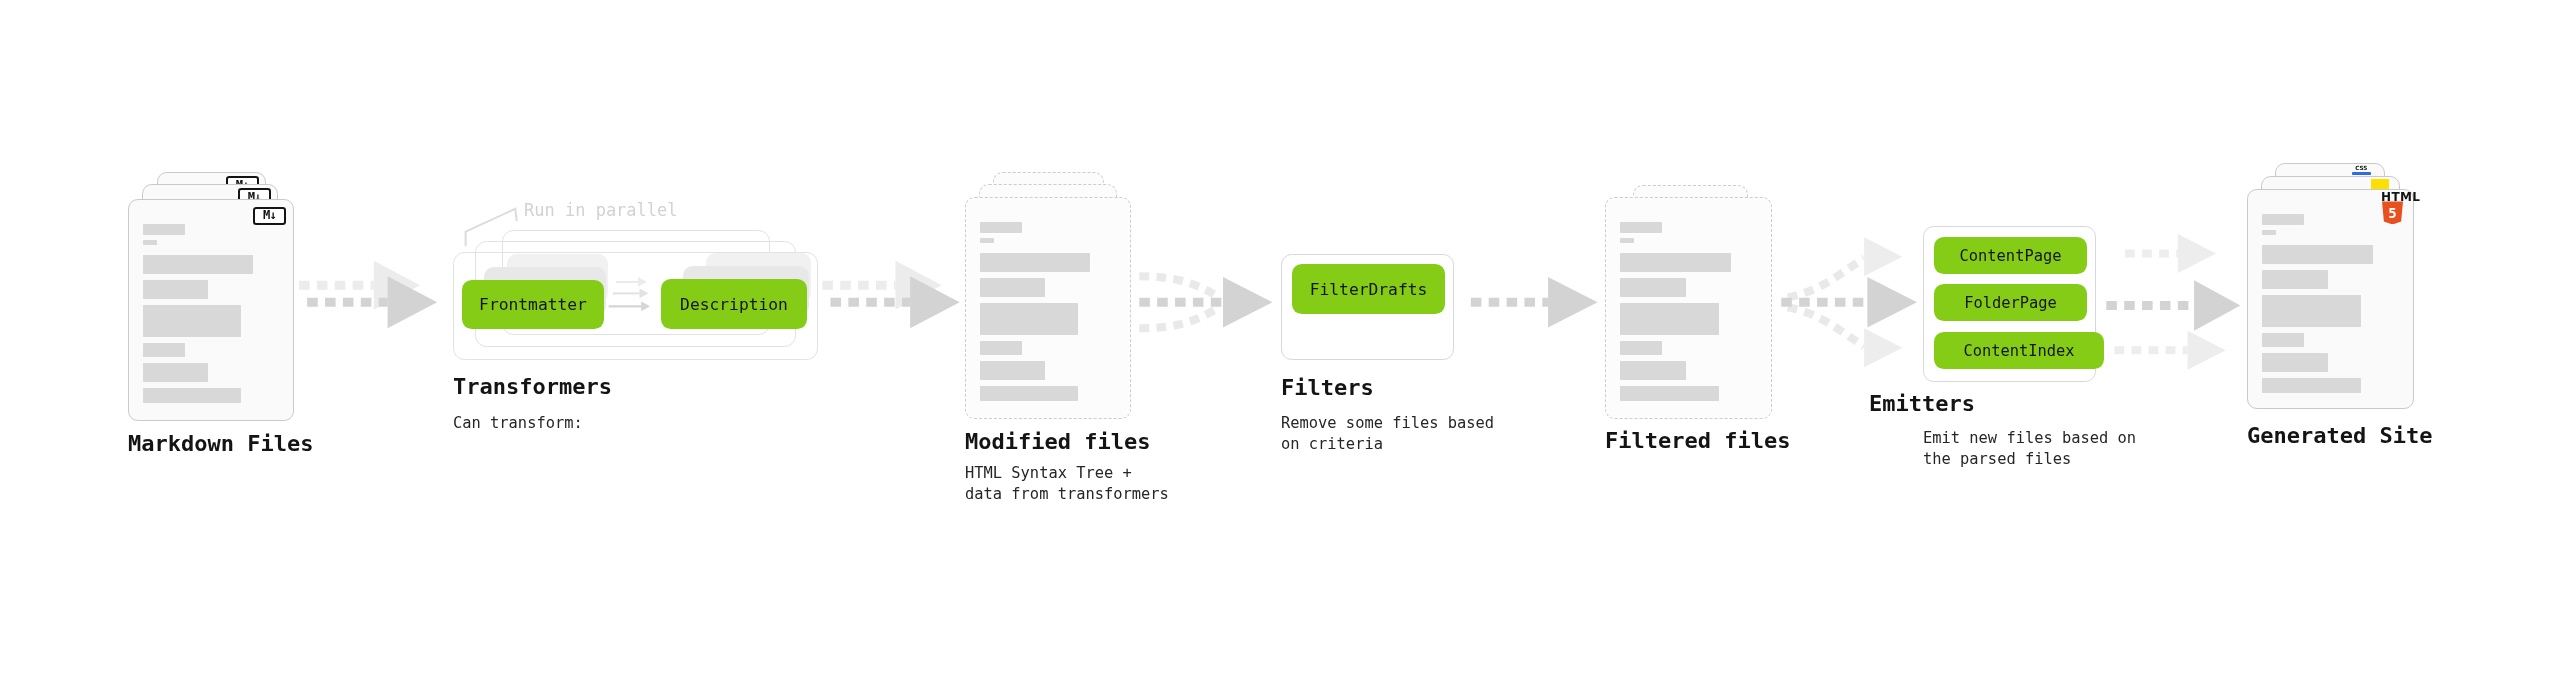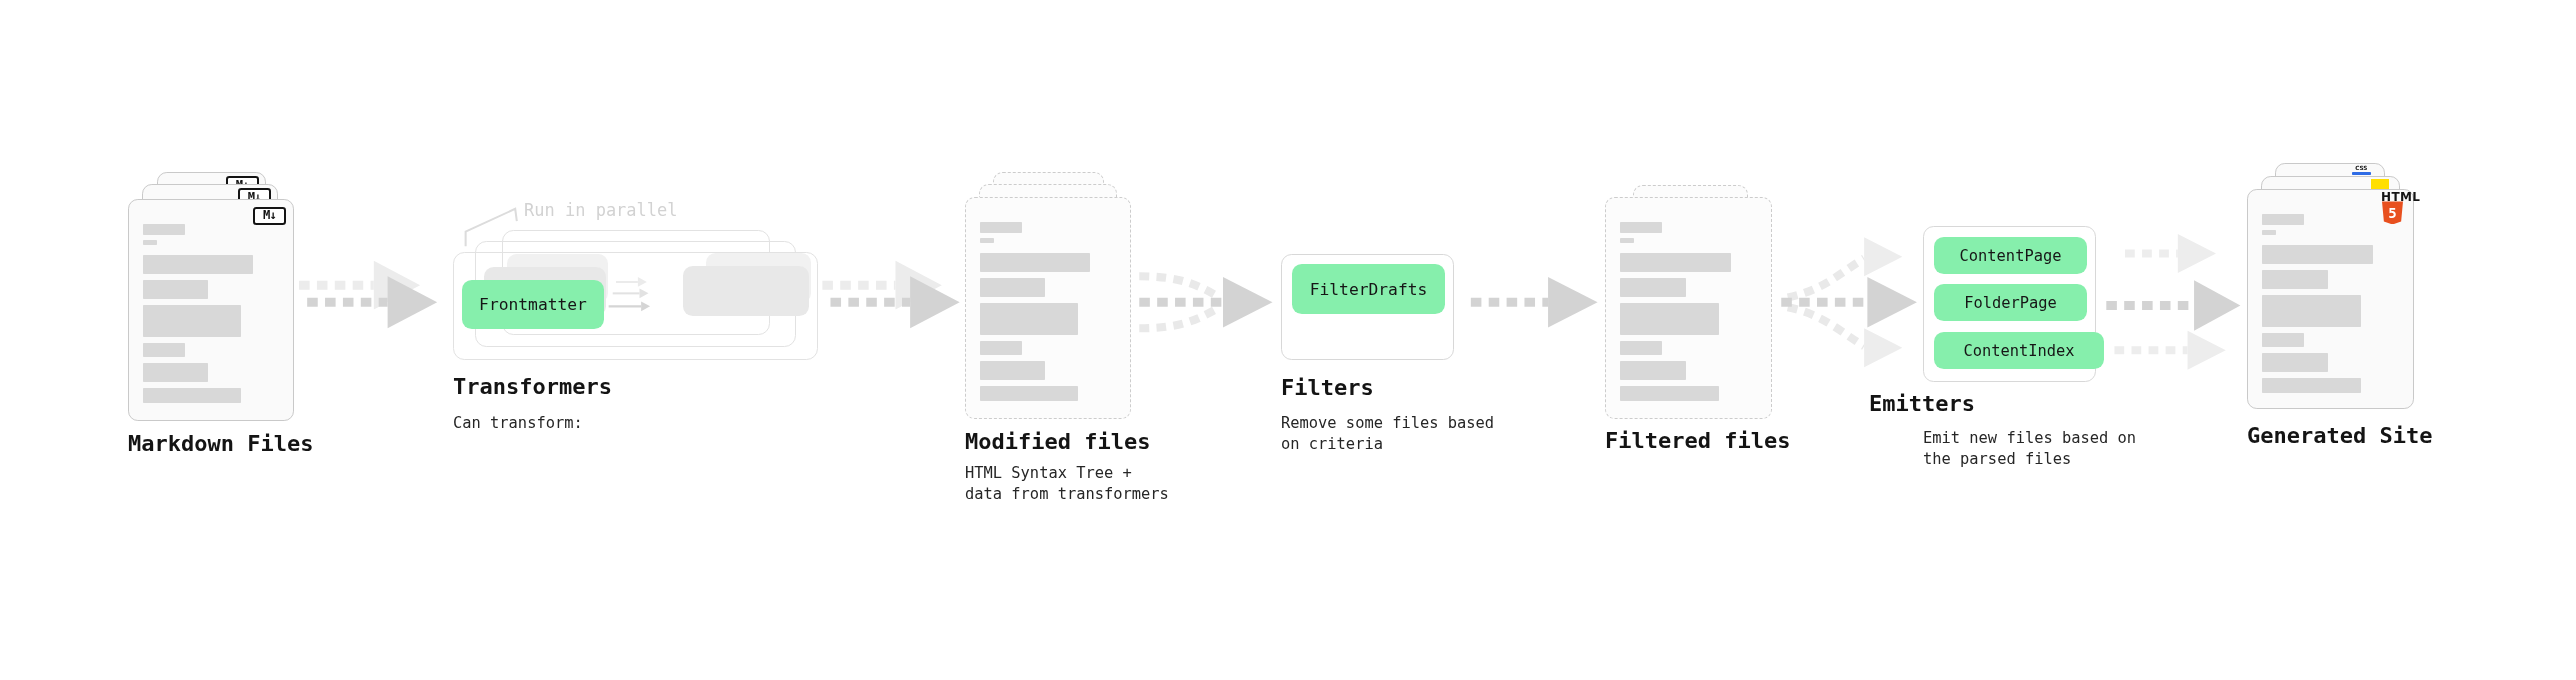--- a/index.html
+++ b/index.html
@@ -51,21 +51,21 @@
   .css-badge .t{font-family:"DejaVu Sans","Liberation Sans",sans-serif;font-size:5.7px;font-weight:700;color:#141414;line-height:5.7px;}
   .css-badge .bar{height:3.3px;background:#2e6be5;margin-top:0.8px;border-radius:0.8px;}
   .js-badge{position:absolute;top:2.4px;right:9.8px;width:18px;height:11.4px;background:#ffdf00;}
 
   
   .frame{position:absolute;border:1.6px solid #e2e2e2;border-radius:11.4px;box-sizing:border-box;background:transparent;}
   .panel{position:absolute;border:1.6px solid #d8d8d8;border-radius:10.6px;background:#ffffff;box-sizing:border-box;}
 
   
   .pill{
-    position:absolute;background:#86efac;border-radius:9.8px;
+    position:absolute;background:#84cc16;border-radius:9.8px;
     display:flex;align-items:center;justify-content:center;
     font-size:16.3px;color:#161616;white-space:nowrap;
   }
   .pill.ghost1{background:#e8e8e8;}
   .pill.ghost2{background:#f1f1f1;}
   .pill.sm{font-size:15.4px;}
 
   
   .title{position:absolute;font-size:22px;font-weight:600;color:#141414;white-space:nowrap;}
   .sub{position:absolute;font-size:15.4px;line-height:21px;color:#262626;white-space:nowrap;}
@@ -161,20 +161,21 @@
   <div class="frame" style="left:502px;top:230px;width:268px;height:105px;"></div>
   <div class="frame" style="left:475px;top:241px;width:321px;height:106px;"></div>
   <div class="frame" style="left:453px;top:252px;width:365px;height:108px;"></div>
 
   <div class="pill ghost2" style="left:507px;top:254px;width:101px;height:49px;"></div>
   <div class="pill ghost1" style="left:484px;top:267px;width:122px;height:49px;"></div>
   <div class="pill" style="left:462px;top:280px;width:142px;height:49px;">Frontmatter</div>
 
   <div class="pill ghost2" style="left:706px;top:253px;width:105px;height:50px;"></div>
   <div class="pill ghost1" style="left:683px;top:266px;width:126px;height:50px;"></div>
+  <div class="pill" style="left:661px;top:279px;width:146px;height:50px;">Description</div>
 
   <div class="title" style="left:453px;top:374px;">Transformers</div>
   <div class="sub" style="left:453px;top:413px;">
     <div>Can transform:</div>
   </div>
 
   <div class="file-card dashed" style="left:993px;top:172px;width:111px;height:65px;"></div>
   <div class="file-card dashed" style="left:979px;top:184px;width:138px;height:65px;"></div>
   <div class="file-card dashed" style="left:965px;top:197px;width:166px;height:222px;">
     <div class="doc-lines">

